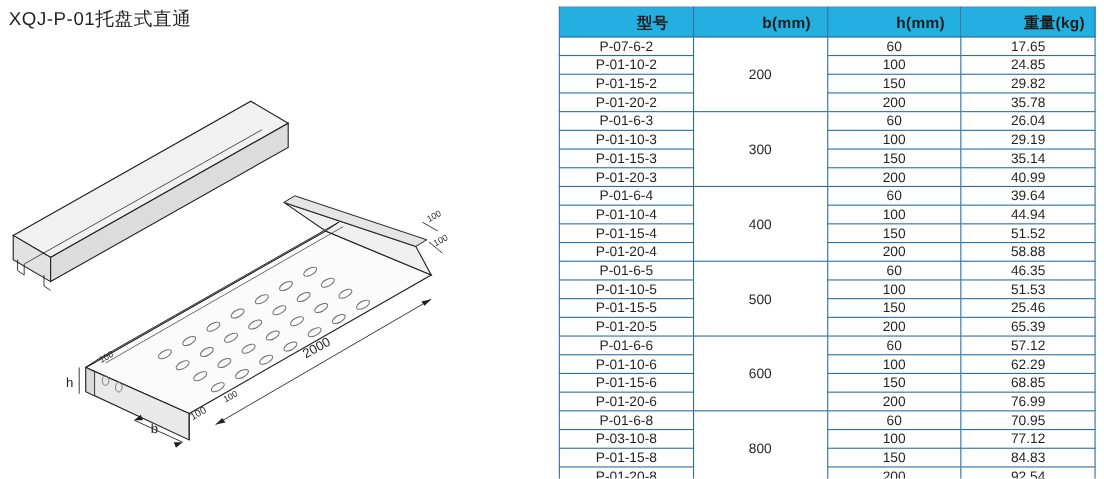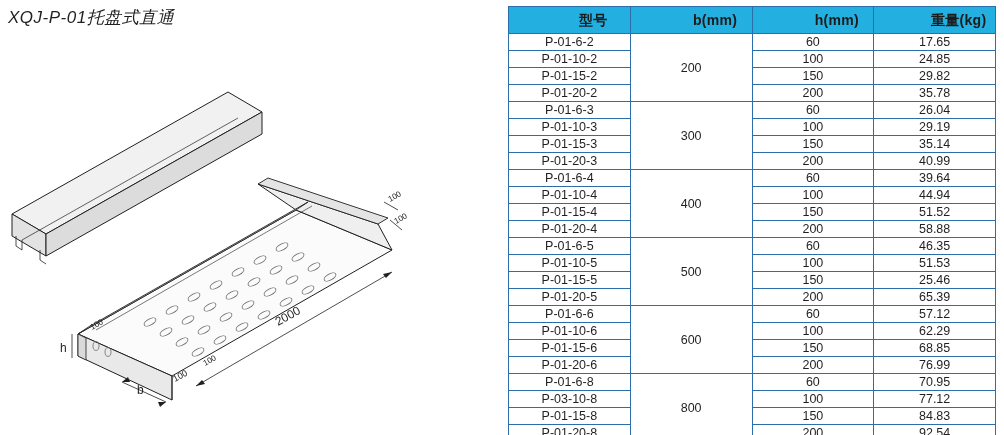--- a/index.html
+++ b/index.html
@@ -29,21 +29,20 @@
     height: 435px;
   }
   #product-title {
     position: absolute;
     left: 8px;
     top: 6px;
     font-size: 17px;
     color: #231f20;
     letter-spacing: 0.5px;
     white-space: nowrap;
-    font-style: italic;
   }
   #drawing-wrap {
     position: absolute;
     left: 0;
     top: 34px;
     width: 500px;
     height: 400px;
   }
   #drawing-wrap svg {
     display: block;
@@ -222,21 +221,21 @@
       <thead>
         <tr>
           <th>型号</th>
           <th>b(mm)</th>
           <th>h(mm)</th>
           <th>重量(kg)</th>
         </tr>
       </thead>
       <tbody id="spec-body">
           <tr>
-            <td class="model">P-01-6-2</td>
+            <td class="model">P-07-6-2</td>
             <td class="bcol" rowspan="4">200</td>
             <td class="hcol">60</td>
             <td class="wcol">17.65</td>
           </tr>
           <tr>
             <td class="model">P-01-10-2</td>
             <td class="hcol">100</td>
             <td class="wcol">24.85</td>
           </tr>
           <tr>

